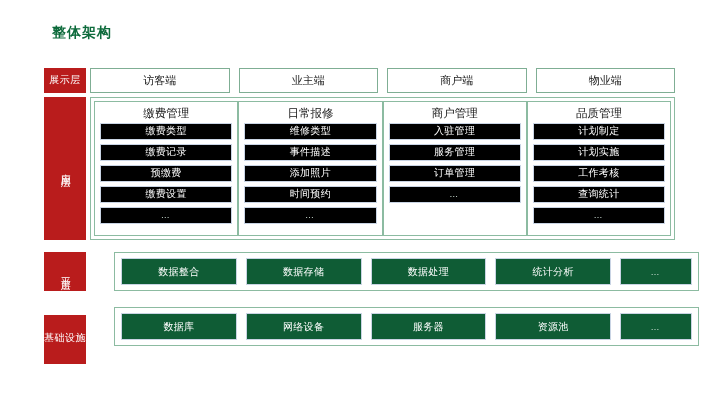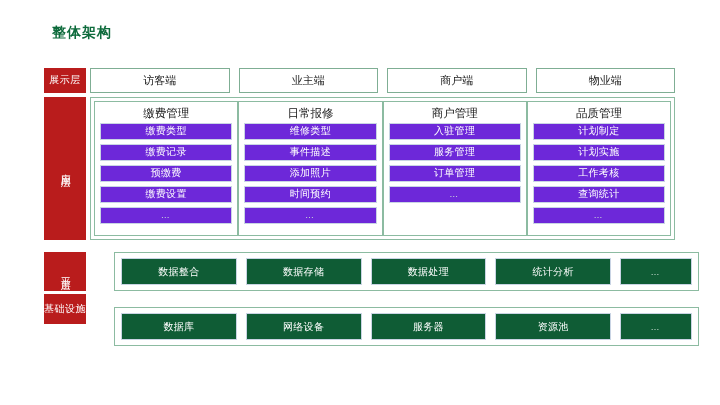--- a/index.html
+++ b/index.html
@@ -99,21 +99,21 @@
     padding: 2px 0 3px 0;
     line-height: 1.1;
   }
   .app-items {
     display: flex;
     flex-direction: column;
     gap: 4px;
     flex: 1 1 auto;
   }
   .app-item {
-    background: #6d28d9;
+    background: #000000;
     border: 1px solid #c9d4e4;
     color: #ffffff;
     font-size: 10px;
     height: 17px;
     display: flex;
     align-items: center;
     justify-content: center;
     box-sizing: border-box;
     letter-spacing: 0.3px;
   }
@@ -226,21 +226,21 @@
 <div class="layer-label vertical" style="left:44px; top:252px; width:42px; height:39px;">平台层</div>
 
 <div class="flat-band platform">
   <div class="flat-box">数据整合</div>
   <div class="flat-box">数据存储</div>
   <div class="flat-box">数据处理</div>
   <div class="flat-box">统计分析</div>
   <div class="flat-box ellipsis">…</div>
 </div>
 
-<div class="layer-label" style="left:44px; top:294px; width:42px; height:30px;">基础设施</div>
+<div class="layer-label" style="left:44px; top:315px; width:42px; height:49px;font-family:Liberation Mono, monospace;">基础设施</div>
 
 <div class="flat-band infra">
   <div class="flat-box">数据库</div>
   <div class="flat-box">网络设备</div>
   <div class="flat-box">服务器</div>
   <div class="flat-box">资源池</div>
   <div class="flat-box ellipsis">…</div>
 </div>
 
 </body></html>

